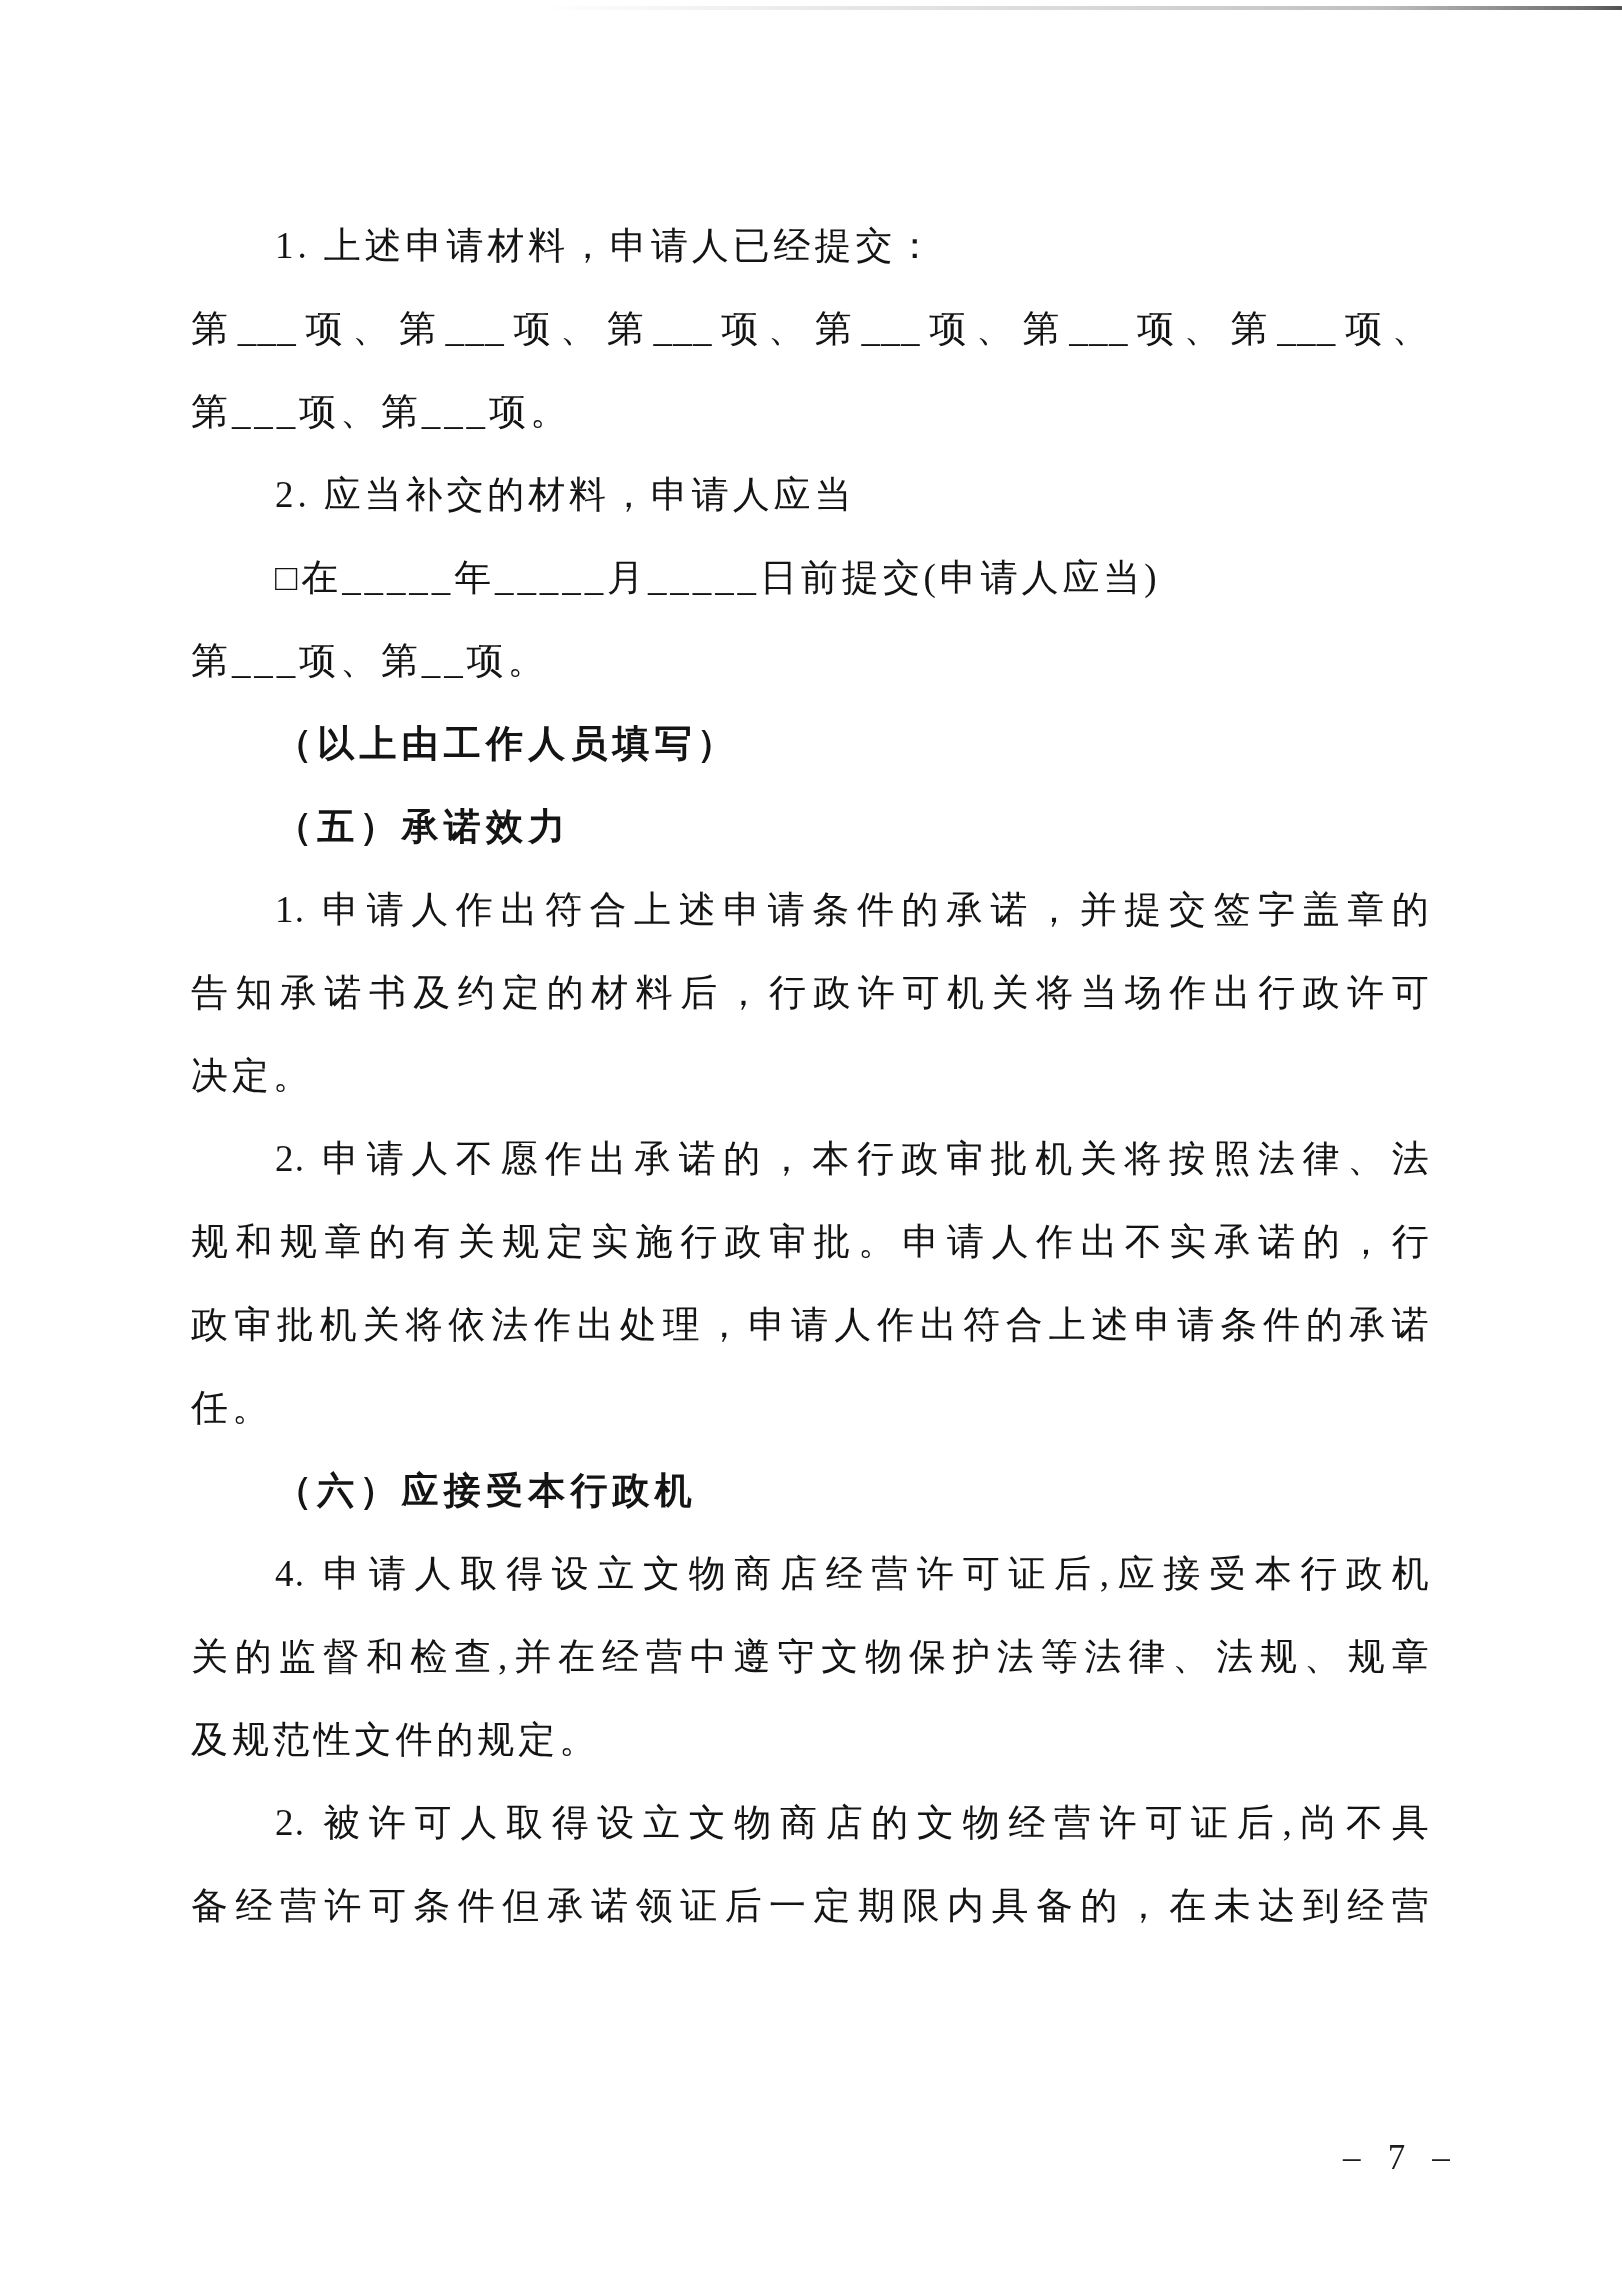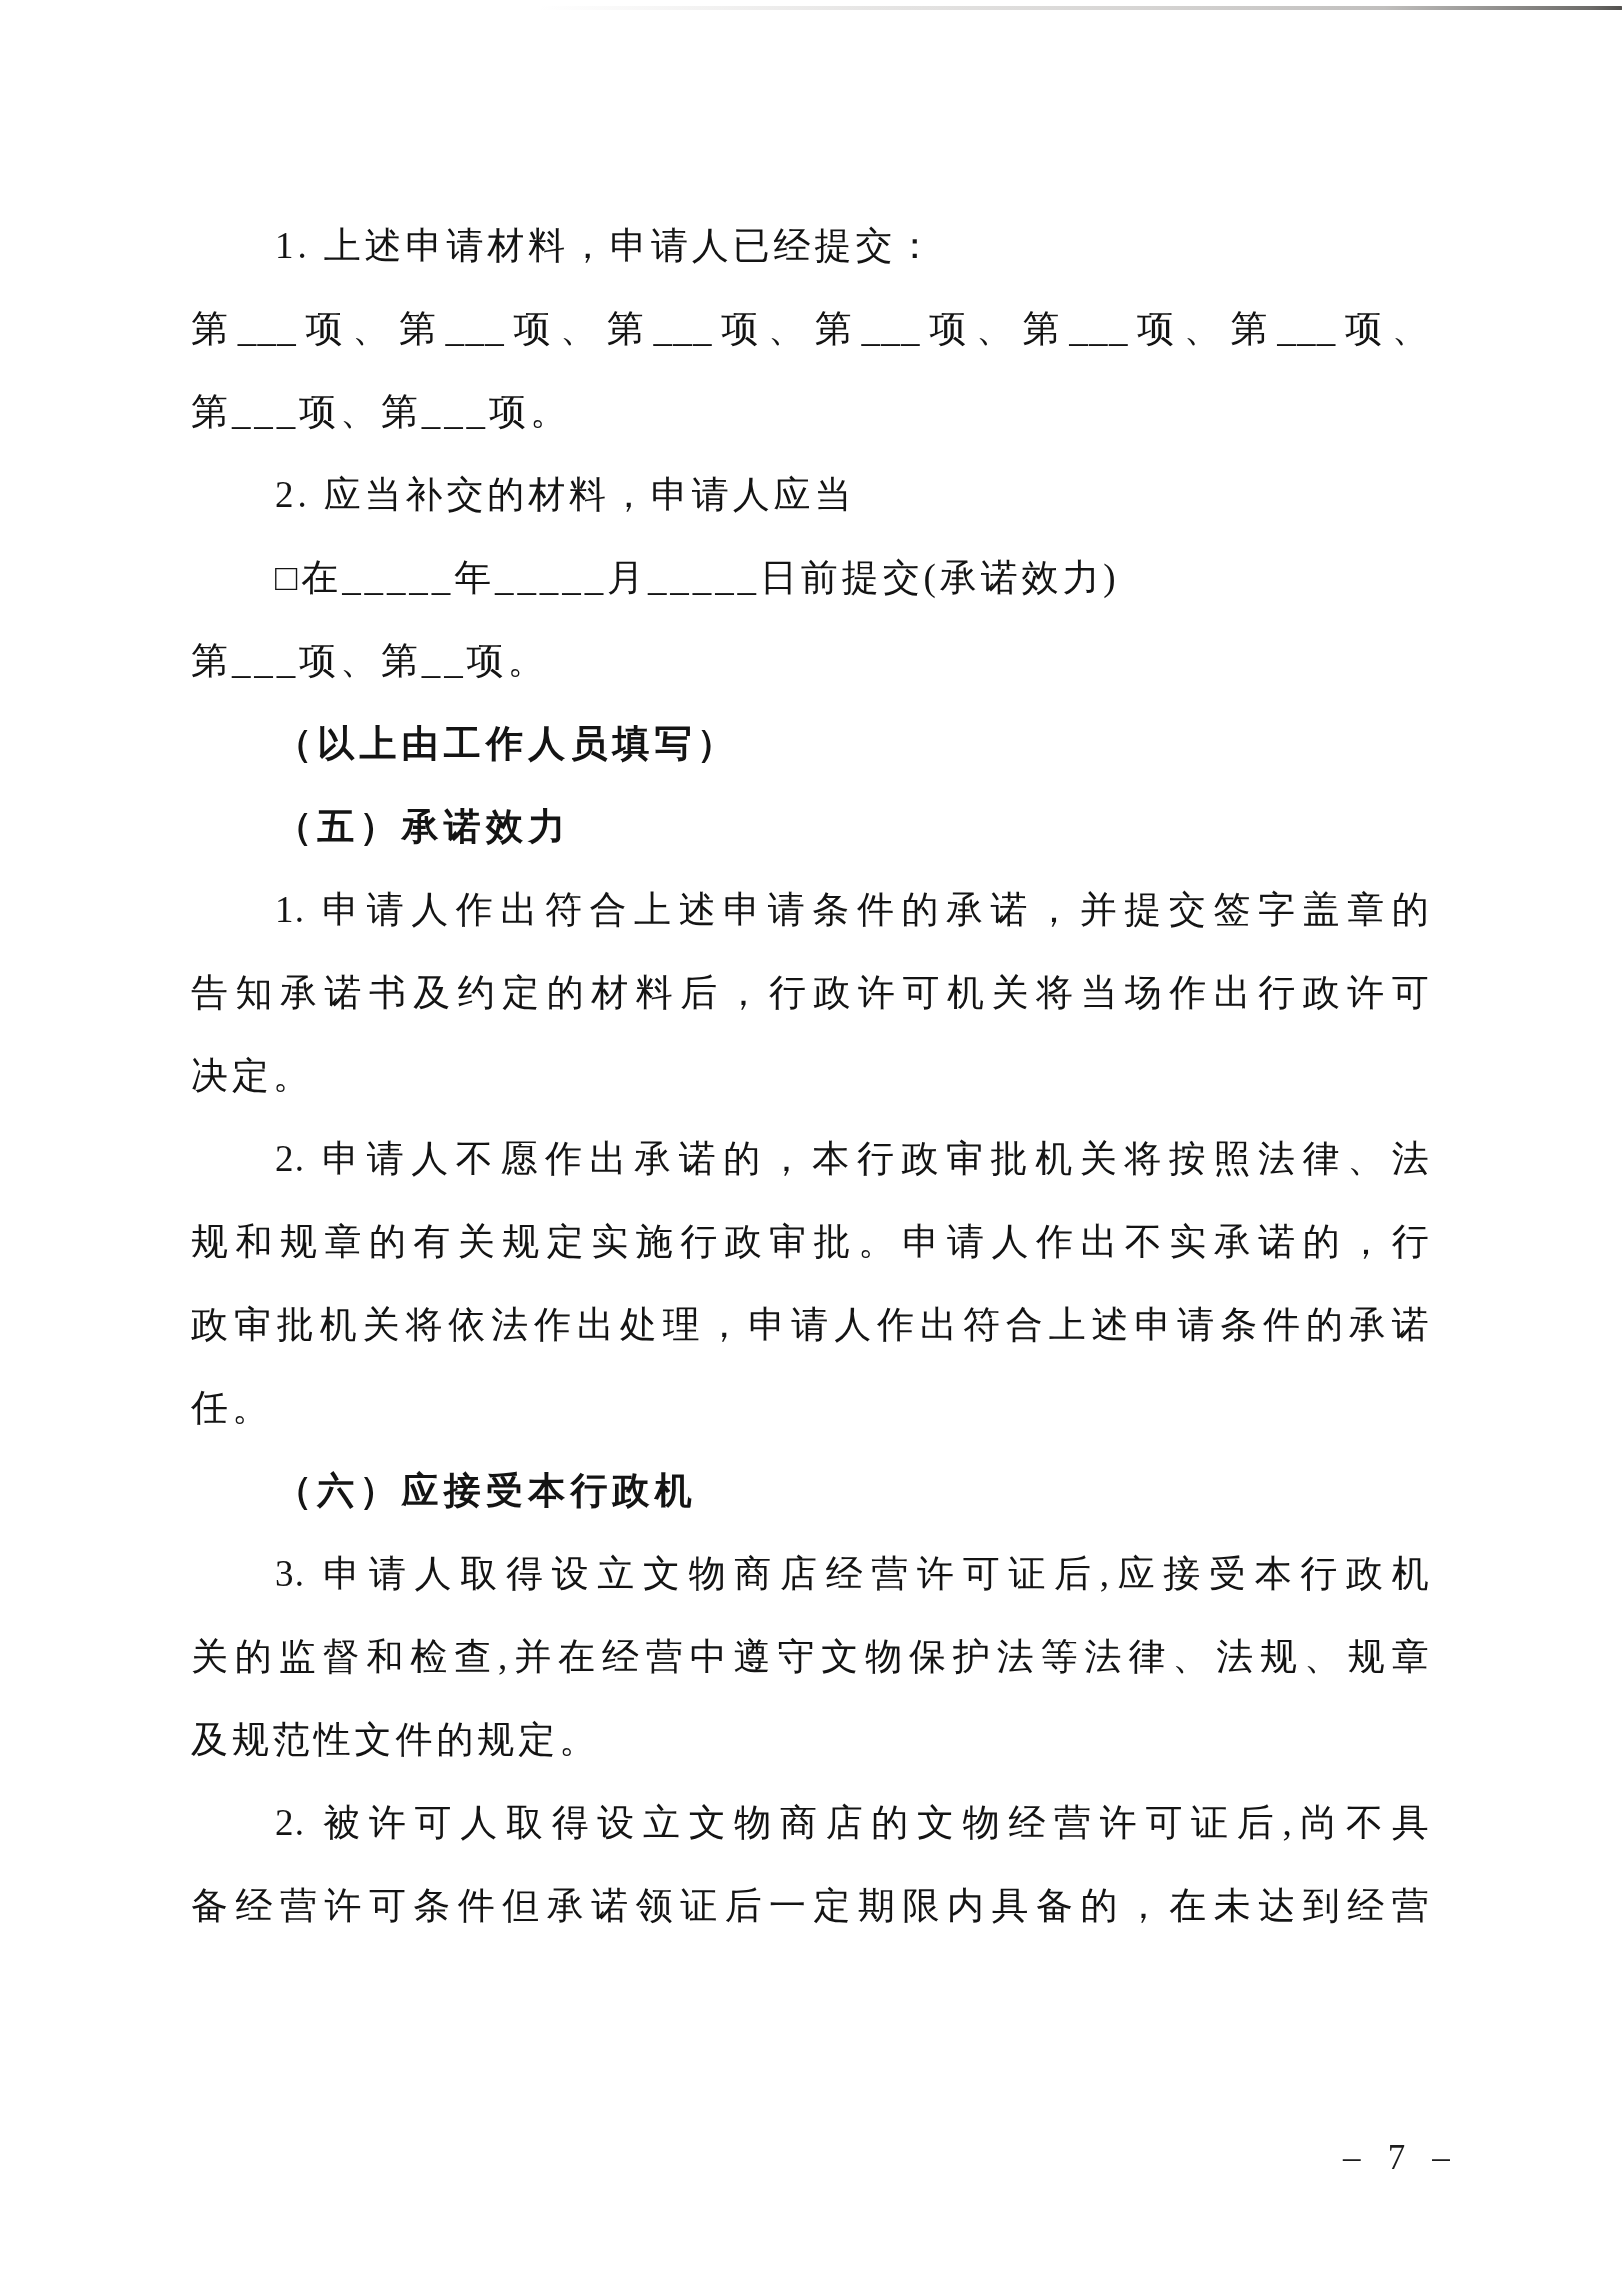--- a/index.html
+++ b/index.html
@@ -82,33 +82,33 @@
 
 <div class="page">
 
   <div class="scan-streak"></div>
 
   <main class="doc">
     <p class="line indent">1. 上述申请材料，申请人已经提交：</p>
     <p class="line jfull">第___项、第___项、第___项、第___项、第___项、第___项、</p>
     <p class="line">第___项、第___项。</p>
     <p class="line indent">2. 应当补交的材料，申请人应当</p>
-    <p class="line indent">□在_____年_____月_____日前提交(承诺效力)</p>
+    <p class="line indent">□在_____年_____月_____日前提交(申请人应当)</p>
     <p class="line">第___项、第__项。</p>
     <p class="line indent bold">（以上由工作人员填写）</p>
     <p class="line indent semibold">（五）承诺效力</p>
     <p class="line indent jfull">1. 申请人作出符合上述申请条件的承诺，并提交签字盖章的</p>
     <p class="line jfull">告知承诺书及约定的材料后，行政许可机关将当场作出行政许可</p>
     <p class="line">决定。</p>
     <p class="line indent jfull">2. 申请人不愿作出承诺的，本行政审批机关将按照法律、法</p>
     <p class="line jfull">规和规章的有关规定实施行政审批。申请人作出不实承诺的，行</p>
     <p class="line jfull">政审批机关将依法作出处理，申请人作出符合上述申请条件的承诺</p>
     <p class="line">任。</p>
     <p class="line indent semibold">（六）应接受本行政机</p>
-    <p class="line indent jfull">3. 申请人取得设立文物商店经营许可证后,应接受本行政机</p>
+    <p class="line indent jfull">4. 申请人取得设立文物商店经营许可证后,应接受本行政机</p>
     <p class="line jfull">关的监督和检查,并在经营中遵守文物保护法等法律、法规、规章</p>
     <p class="line">及规范性文件的规定。</p>
     <p class="line indent jfull">2. 被许可人取得设立文物商店的文物经营许可证后,尚不具</p>
     <p class="line jfull">备经营许可条件但承诺领证后一定期限内具备的，在未达到经营</p>
   </main>
 
   <footer class="pageno">– 7 –</footer>
 
 </div>
 

